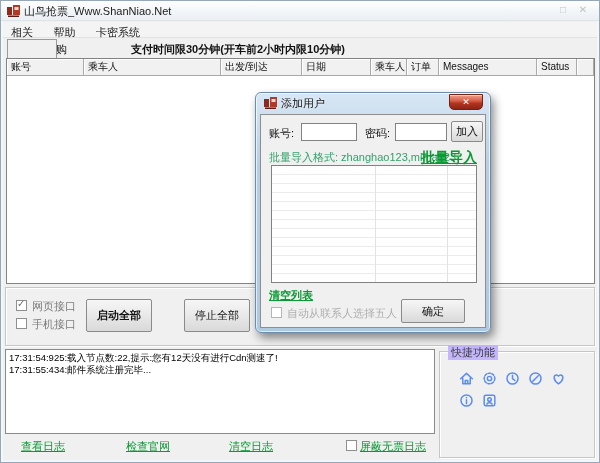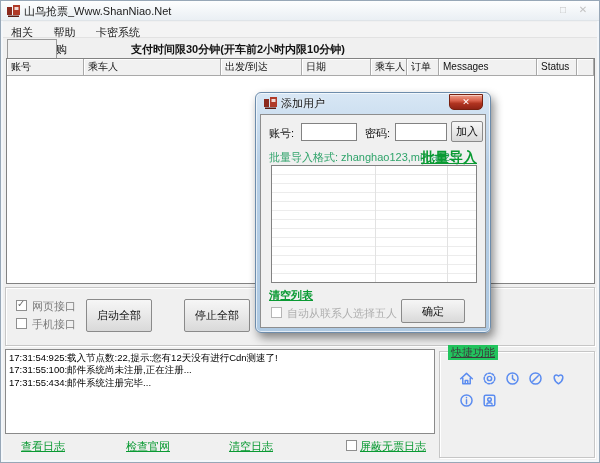--- a/index.html
+++ b/index.html
@@ -45,37 +45,37 @@
 
   
   .gbox{ position:absolute; border:1px solid #c6c6c6; box-shadow:inset 1px 1px 0 #fff,1px 1px 0 #fff; }
   .controls{ left:4px; top:286px; width:590px; height:59px; }
   .cbx{ position:absolute; width:11px; height:11px; background:#fff; border:1px solid #8f8f8f; }
   .cbx .tick{ position:absolute; left:0px; top:-3px; font-size:10px; color:#6f6f6f; }
   .cbx-label{ position:absolute; font-size:11px; color:#7c7c7c; }
   .btn{ position:absolute; background:linear-gradient(#f6f6f6,#eaeaea 45%,#d9d9d9);
     border:1px solid #8a8a8a; border-radius:2px; font-size:11px; color:#111;
     text-align:center; font-family:inherit; }
-  .btn-start{ left:85px; top:298px; width:66px; height:33px; }
+  .btn-start{ left:85px; top:298px; width:66px; height:33px;font-weight:bold; }
   .btn-stop{ left:183px; top:298px; width:66px; height:33px; }
 
   
   .log{ position:absolute; left:4px; top:348px; width:430px; height:85px;
     background:#fff; border:1px solid #8a8a8a; padding:2px 3px;
     font-size:9.5px; line-height:1.3; color:#000; overflow:hidden; }
   .linkbar{ position:absolute; left:0; top:438px; width:434px; height:16px; }
   .glink{ position:absolute; font-size:11px; color:#0a9a33; text-decoration:underline; cursor:pointer; }
   .lk-view{ left:20px; } .lk-site{ left:125px; } .lk-clear{ left:228px; }
   .lk-hide{ left:359px; color:#0a9a33; }
   .hide-cbx{ position:absolute; left:345px; top:1px; }
 
   
   .quick{ left:438px; top:350px; width:156px; height:107px; }
-  .gbox-title{ position:absolute; left:8px; top:-7px; background:#22c55e; padding:0 3px;
-    font-size:11px; color:#3c3c3c;text-decoration:underline; }
+  .gbox-title{ position:absolute; left:8px; top:-7px; background:#c4b5fd; padding:0 3px;
+    font-size:11px; color:#3c3c3c; }
   .qicon{ position:absolute; width:17px; height:17px; }
   .qicon svg{ width:17px; height:17px; stroke:#5b8cf0; fill:none; stroke-width:1.4;
     stroke-linecap:round; stroke-linejoin:round; }
 
   
   .dialog{ position:absolute; left:254px; top:91px; width:236px; height:241px;
     background:linear-gradient(#d8e7f5,#b7cfe6 30%,#aec9e2); border:1px solid #6d8cab;
     border-radius:6px; box-shadow:3px 5px 10px rgba(0,0,0,.45), inset 0 0 0 1px rgba(255,255,255,.65); }
   .dlg-title{ position:absolute; left:0; top:0; right:0; height:20px; }
   .dlg-icon{ position:absolute; left:8px; top:4px; width:13px; height:12px; }
@@ -153,21 +153,20 @@
     </span>
     <span class="cbx-label" style="left:26px;top:11px;">网页接口</span>
     <span class="cbx" style="left:10px;top:30px;"></span>
     <span class="cbx-label" style="left:26px;top:29px;">手机接口</span>
   </div>
   <button class="btn btn-start">启动全部</button>
   <button class="btn btn-stop">停止全部</button>
 
   <div class="log">
     <div>17:31:54:925:载入节点数:22,提示:您有12天没有进行Cdn测速了!</div>
-    <div>17:31:55:100:邮件系统尚未注册,正在注册...</div>
     <div>17:31:55:434:邮件系统注册完毕...</div>
   </div>
 
   <div class="linkbar">
     <span class="glink lk-view">查看日志</span>
     <span class="glink lk-site">检查官网</span>
     <span class="glink lk-clear">清空日志</span>
     <span class="cbx hide-cbx"></span>
     <span class="glink lk-hide" style="text-decoration:underline;">屏蔽无票日志</span>
   </div>

